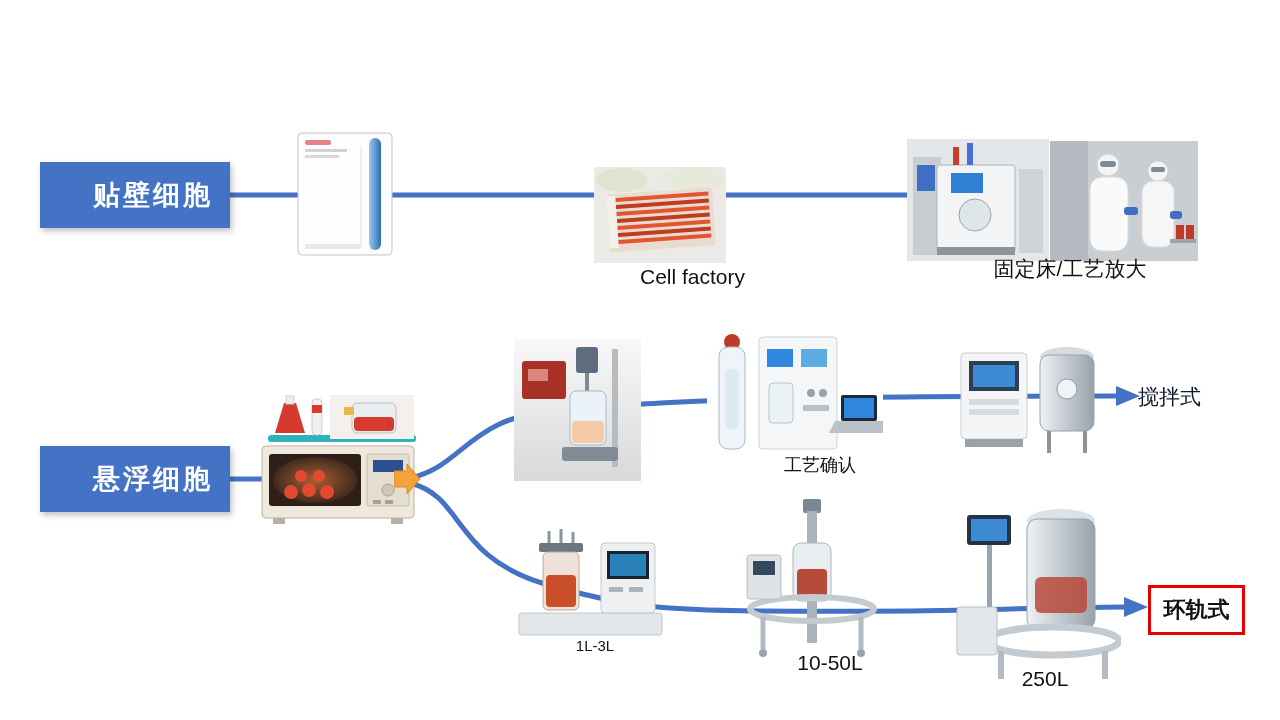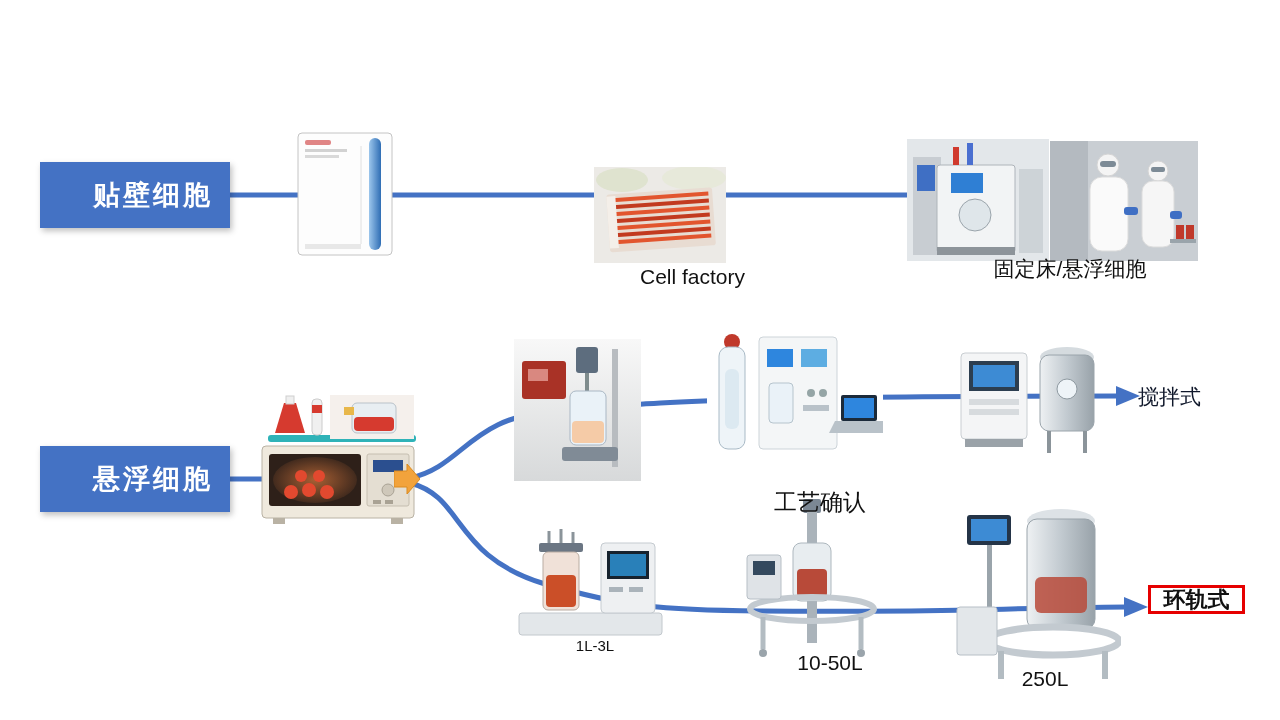--- a/index.html
+++ b/index.html
@@ -10,29 +10,29 @@
   .equip { position:absolute; z-index:1; }
   .equip svg { display:block; }
   .cat-box { position:absolute; z-index:2; width:190px; height:66px; background:#4472C4;
     color:#ffffff; display:flex; align-items:center; justify-content:center;
     font-size:27px; font-weight:bold; letter-spacing:3px;
     box-shadow:2px 3px 6px rgba(0,0,0,0.25);padding-left:36px; }
   .caption { position:absolute; z-index:2; color:#111111; text-align:center; white-space:nowrap; }
   .cap-cellfactory { left:575px; top:265px; width:170px; font-size:21px;text-align:right; }
   .cap-fixedbed   { left:930px; top:255px; width:280px; font-size:21px; }
   .cap-dev        { left:525px; top:481px; width:140px; font-size:21px; }
-  .cap-confirm    { left:740px; top:487px; width:160px; font-size:23px; }
+  .cap-confirm    { left:740px; top:453px; width:160px; font-size:18px; }
   .cap-scaleup    { left:970px; top:454px; width:170px; font-size:25px; }
   .cap-1l3l       { left:540px; top:637px; width:110px; font-size:15px; }
   .cap-1050l      { left:770px; top:651px; width:120px; font-size:21px; }
   .cap-250l       { left:995px; top:667px; width:100px; font-size:21px; }
   .terminal-stirred { position:absolute; z-index:2; left:1138px; top:383px;
     font-size:21px; color:#0f172a;font-family:Liberation Mono, monospace; }
   .terminal-orbital { position:absolute; z-index:2; left:1148px; top:585px;
-    width:97px; height:29px; border:3px solid #E60000; display:flex;
+    width:97px; height:50px; border:3px solid #E60000; display:flex;
     align-items:center; justify-content:center; font-size:22px; font-weight:bold; color:#111; }
 </style>
 </head>
 <body>
 
 <div class="stage">
 
   <svg width="0" height="0" style="position:absolute" aria-hidden="true">
     <defs>
       <linearGradient id="g-bluestrip" x1="0" y1="0" x2="1" y2="0">
@@ -266,21 +266,21 @@
       <rect x="78" y="12" width="68" height="110" rx="10" fill="url(#g-steel)" stroke="#9aa4ab"></rect>
       <rect x="86" y="70" width="52" height="36" rx="6" fill="#b84a39" opacity="0.85"></rect>
       <ellipse cx="104" cy="134" rx="66" ry="14" fill="none" stroke="#c3cad0" stroke-width="7"></ellipse>
       <rect x="8" y="100" width="40" height="48" rx="3" fill="#e3e7ea" stroke="#b7bfc6"></rect>
       <line x1="52" y1="144" x2="52" y2="172" stroke="#b3bcc2" stroke-width="6"></line>
       <line x1="156" y1="144" x2="156" y2="172" stroke="#b3bcc2" stroke-width="6"></line>
     </svg>
   </div>
 
   <div class="caption cap-cellfactory">Cell factory</div>
-  <div class="caption cap-fixedbed">固定床/悬浮细胞</div>
+  <div class="caption cap-fixedbed">固定床/工艺放大</div>
 
   <div class="caption cap-confirm">工艺确认</div>
 
   <div class="caption cap-1l3l">1L-3L</div>
   <div class="caption cap-1050l">10-50L</div>
   <div class="caption cap-250l">250L</div>
 
   <div class="terminal-stirred">搅拌式</div>
   <div class="terminal-orbital">
     <span>环轨式</span>

